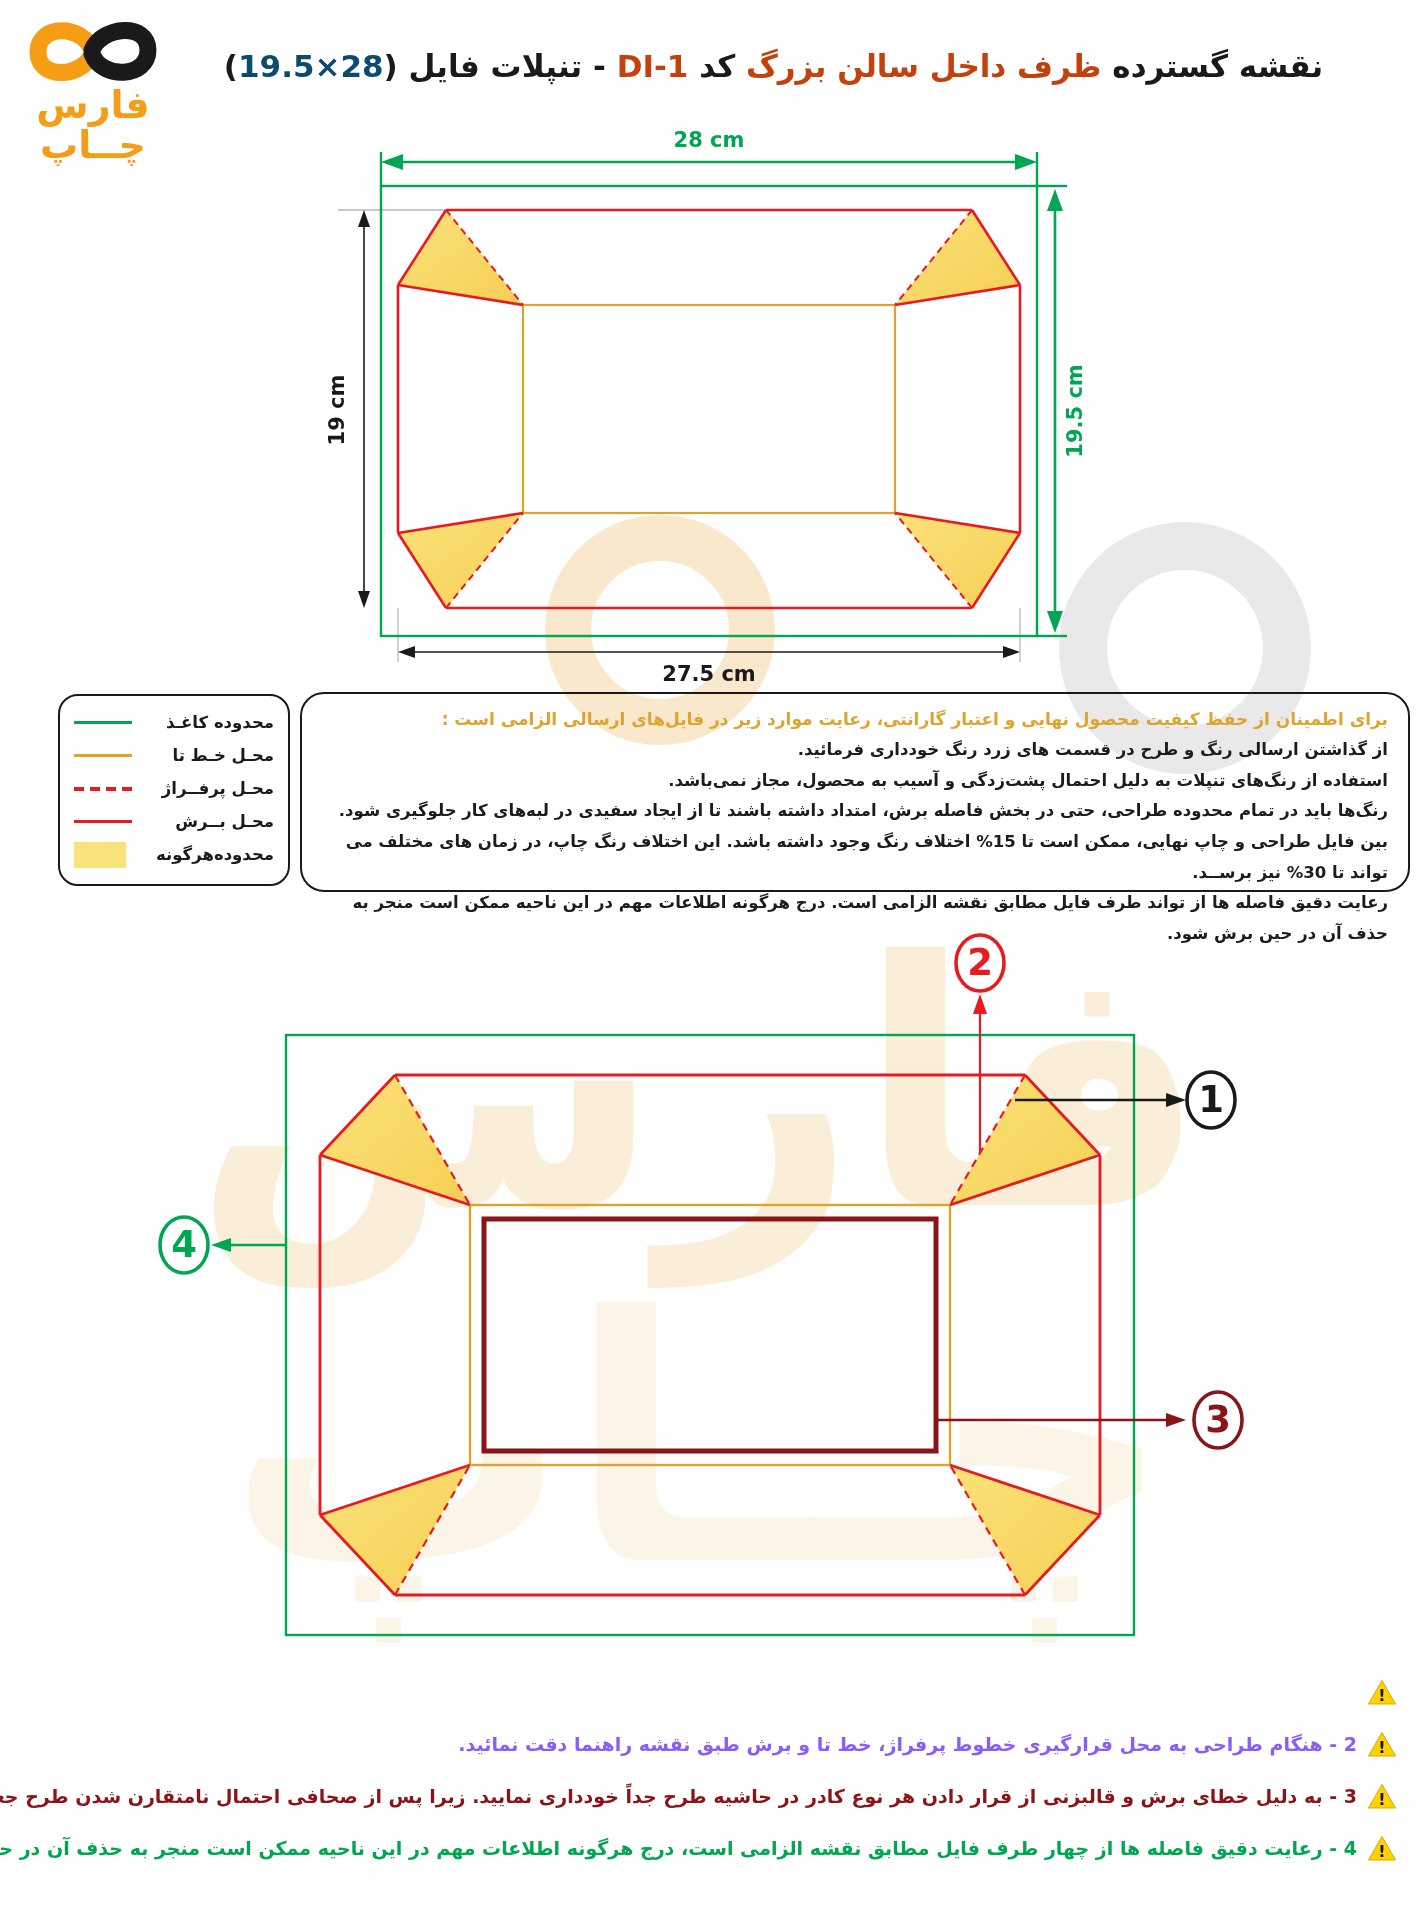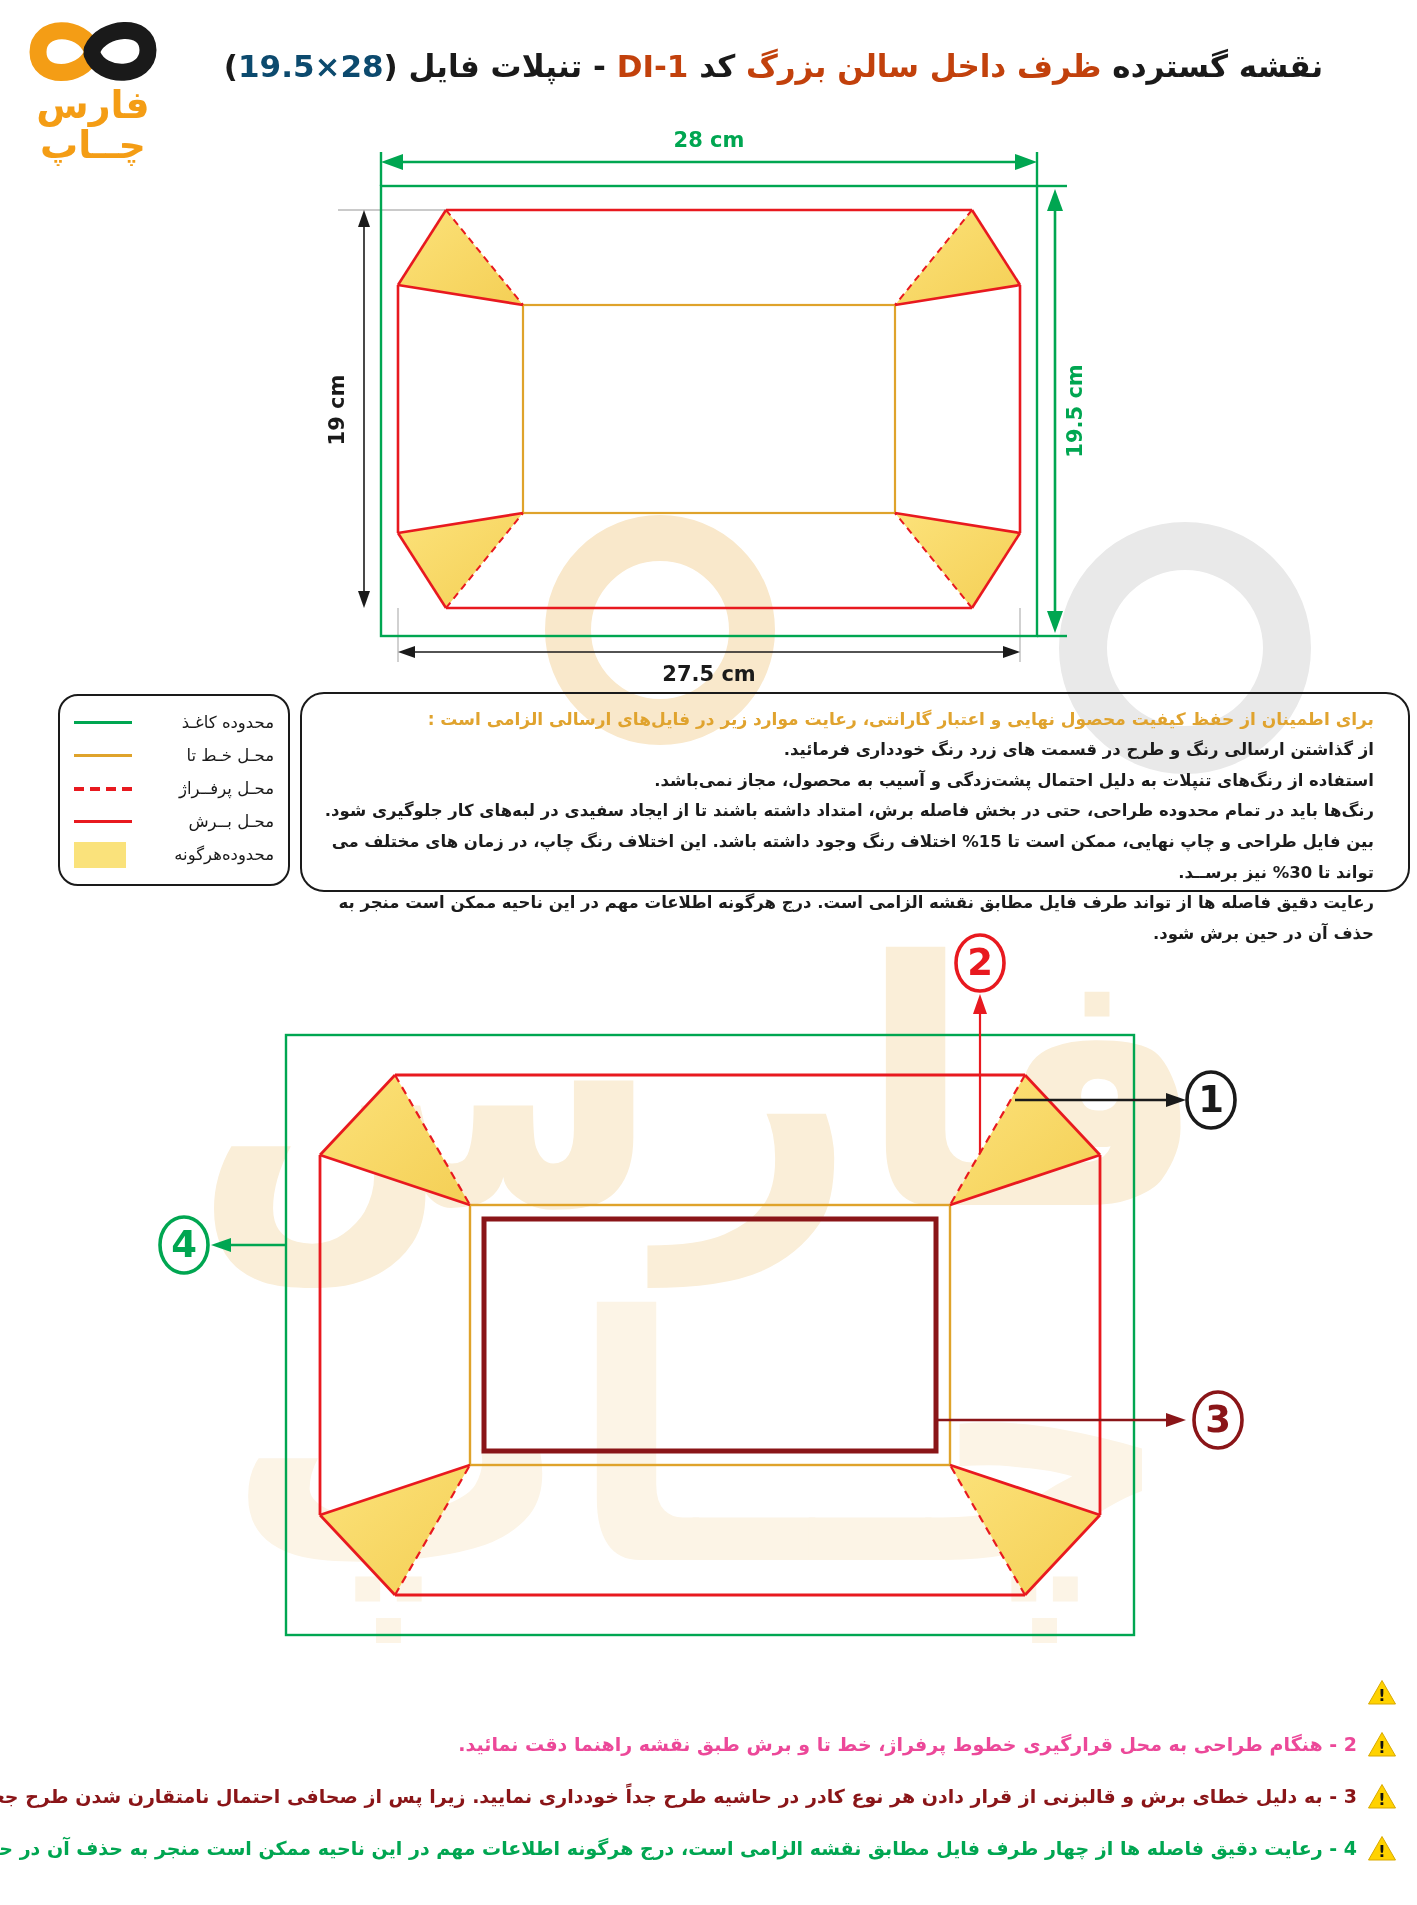--- a/index.html
+++ b/index.html
@@ -16,30 +16,30 @@
          white-space:nowrap;}
   .title .gold{color:#c2410c;margin-top:32px;}
   .title .green{color:#0c4a6e;}
   .title .blk{color:#1a1a1a;}
   
   .legend{position:absolute;left:58px;top:694px;width:232px;height:192px;
           border:2.5px solid #1a1a1a;border-radius:20px;padding:10px 14px 8px 14px;
           box-sizing:border-box;background:transparent;}
   .legend-row{display:flex;align-items:center;height:33px;direction:ltr;}
   .legend-swatch{width:58px;flex:0 0 58px;display:flex;align-items:center;}
-  .legend-label{flex:1;direction:rtl;text-align:right;font-size:16.5px;font-weight:normal;color:#1a1a1a;}
+  .legend-label{flex:1;direction:rtl;text-align:right;font-size:16.5px;font-weight:bold;color:#1a1a1a;}
   .sw-line{width:58px;height:0;border-top:3.5px solid #00a651;}
   .sw-gold{border-top-color:#dfa32b;}
   .sw-red{border-top-color:#e8191f;}
   .sw-dash{width:58px;height:4px;background:repeating-linear-gradient(90deg,#e8191f 0 10px,transparent 10px 16px);}
   .sw-fill{width:52px;height:26px;background:#fae27b;}
   
   .notice{position:absolute;left:300px;top:692px;width:1110px;height:200px;
           border:2.5px solid #1a1a1a;border-radius:24px;box-sizing:border-box;
-          padding:10px 34px 8px 20px;direction:rtl;text-align:right;background:transparent;}
+          padding:10px 20px 8px 20px;direction:rtl;text-align:right;background:transparent;}
   .notice-heading{color:#e0a32e;font-weight:bold;font-size:17px;line-height:1.85;}
   .notice-line{color:#1c1c1c;font-weight:bold;font-size:16.5px;line-height:1.85;}
   
   .warn-row{position:absolute;right:20px;height:34px;display:flex;direction:rtl;
             align-items:center;gap:10px;z-index:4;}
   .warn-text{font-size:19px;font-weight:bold;white-space:nowrap;}
   .warn-icon{width:30px;height:27px;flex:0 0 30px;}
   svg text{font-family:"DejaVu Sans",sans-serif;}
 </style>
 </head>
@@ -274,21 +274,21 @@
     <svg class="warn-icon" viewBox="0 0 30 27">
       <path d="M15 1.5 L28.5 25 H1.5 Z" fill="#ffd200" stroke="#d9a900" stroke-width="1"></path>
       <text x="15" y="22" text-anchor="middle" font-size="16" font-weight="bold" fill="#111">!</text>
     </svg>
   </div>
   <div class="warn-row" style="top:1727px;">
     <svg class="warn-icon" viewBox="0 0 30 27">
       <path d="M15 1.5 L28.5 25 H1.5 Z" fill="#ffd200" stroke="#d9a900" stroke-width="1"></path>
       <text x="15" y="22" text-anchor="middle" font-size="16" font-weight="bold" fill="#111">!</text>
     </svg>
-    <span class="warn-text" style="color:#ec4899;text-align:center;">2 - هنگام طراحی به محل قرارگیری خطوط پرفراژ، خط تا و برش طبق نقشه راهنما دقت نمائید.</span>
+    <span class="warn-text" style="color:#8b5cf6;text-align:center;">2 - هنگام طراحی به محل قرارگیری خطوط پرفراژ، خط تا و برش طبق نقشه راهنما دقت نمائید.</span>
   </div>
   <div class="warn-row" style="top:1779px;">
     <svg class="warn-icon" viewBox="0 0 30 27">
       <path d="M15 1.5 L28.5 25 H1.5 Z" fill="#ffd200" stroke="#d9a900" stroke-width="1"></path>
       <text x="15" y="22" text-anchor="middle" font-size="16" font-weight="bold" fill="#111">!</text>
     </svg>
     <span class="warn-text" style="color:#8a1518;">3 - به دلیل خطای برش و قالبزنی از قرار دادن هر نوع کادر در حاشیه طرح جداً خودداری نمایید. زیرا پس از صحافی احتمال نامتقارن شدن طرح جعبه وجود دارد.</span>
   </div>
   <div class="warn-row" style="top:1831px;">
     <svg class="warn-icon" viewBox="0 0 30 27">

